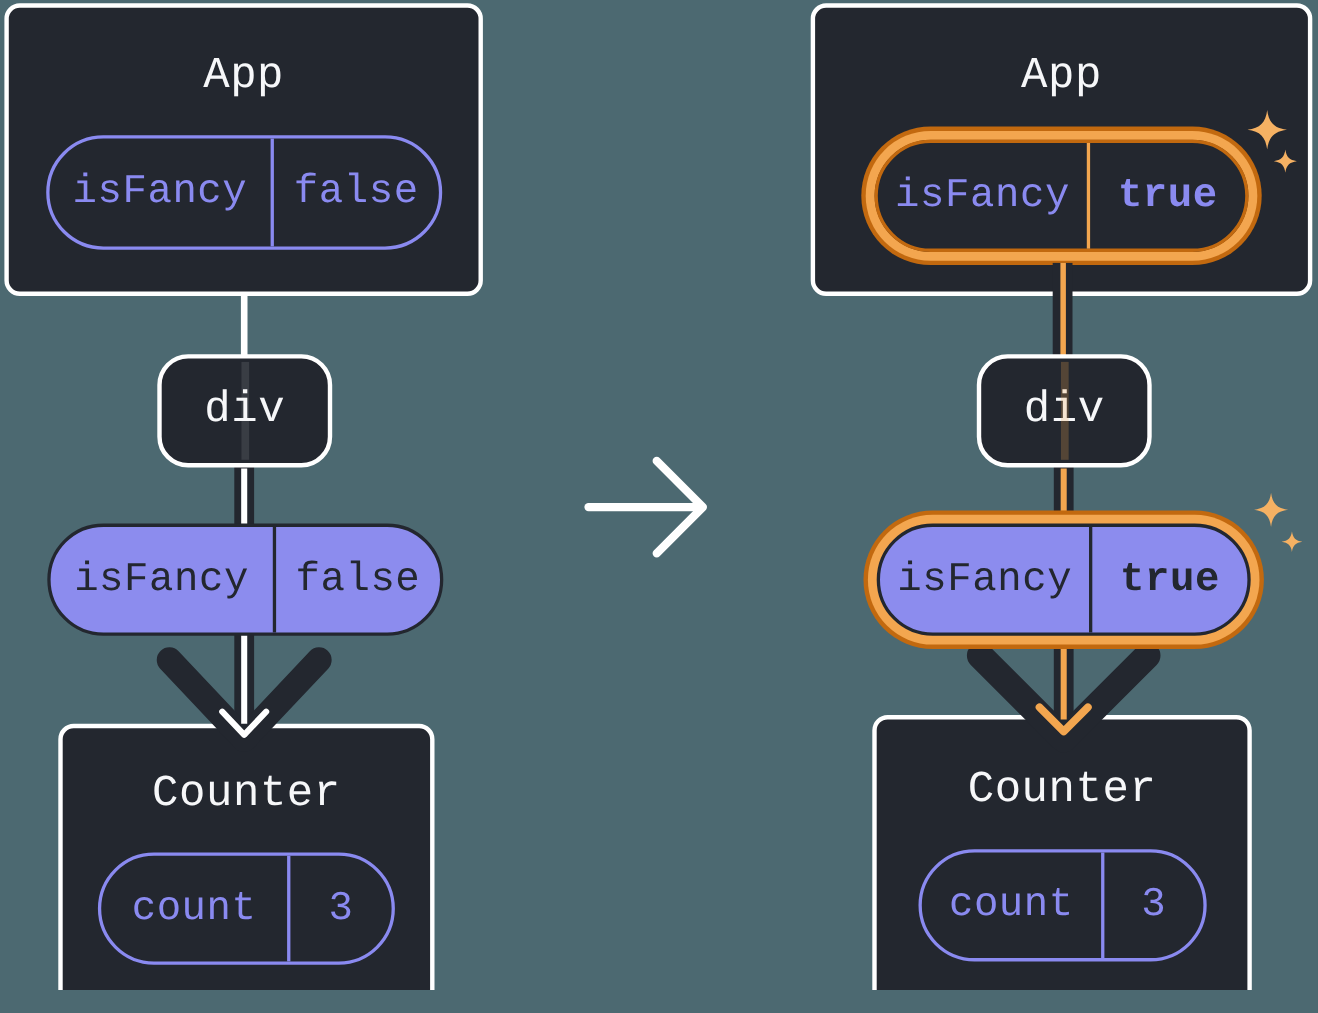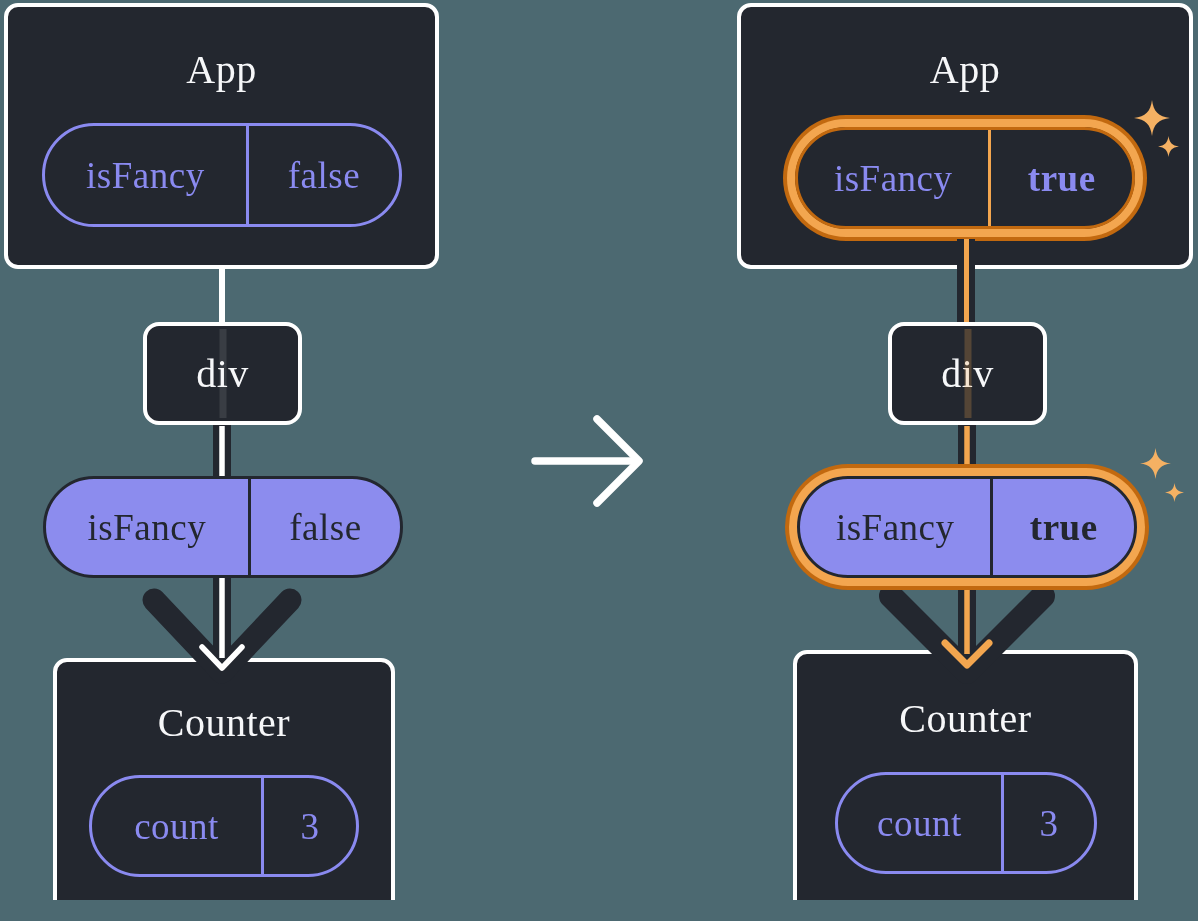--- a/index.html
+++ b/index.html
@@ -2,23 +2,23 @@
 <html style="--bg: #4C6971; --card: #23272F; --ink: #23272F; --purple: #8A8AF0; --purpleFill: #8C8CEE; --orangeDark: #C2690F; --orangeLight: #F3A64F; --sparkle: #F5B163; --textLight: #F6F7F9;"><head>
 <meta charset="utf-8">
 <style>
   :root{
     --bg:#4C6971; --card:#23272F; --ink:#23272F; --purple:#8A8AF0; --purpleFill:#8C8CEE;
     --orangeDark:#C2690F; --orangeLight:#F3A64F; --sparkle:#F5B163; --textLight:#F6F7F9;
   }
   *{margin:0;padding:0;box-sizing:border-box}
   html,body{background:var(--bg)}
   .stage{position:relative;width:1198px;height:900px;background:var(--bg);
-         font-family:Liberation Serif, serif;overflow:hidden}
+         font-family:Liberation Mono, monospace;overflow:hidden}
 
-  .card{position:absolute;background:var(--card);border:4px solid #fff;border-radius:16px;
+  .card{position:absolute;background:var(--card);border:4px solid #fff;border-radius:28px;
         display:flex;flex-direction:column;align-items:center;z-index:1}
   .card.front{z-index:3}
   .comp-title{color:var(--textLight);font-size:40px;line-height:46px;letter-spacing:.5px}
 
   .pill{display:flex;border-radius:999px;overflow:visible}
   .pill .cell{display:flex;align-items:center;justify-content:center;font-size:37px;letter-spacing:.5px}
   .pill .cell.key{flex:0 0 57%}
   .pill .cell.val{flex:1}
   .pill-outline{border:3px solid var(--purple);color:var(--purple)}
   .pill-outline .cell.val{border-left:3px solid var(--purple)}

